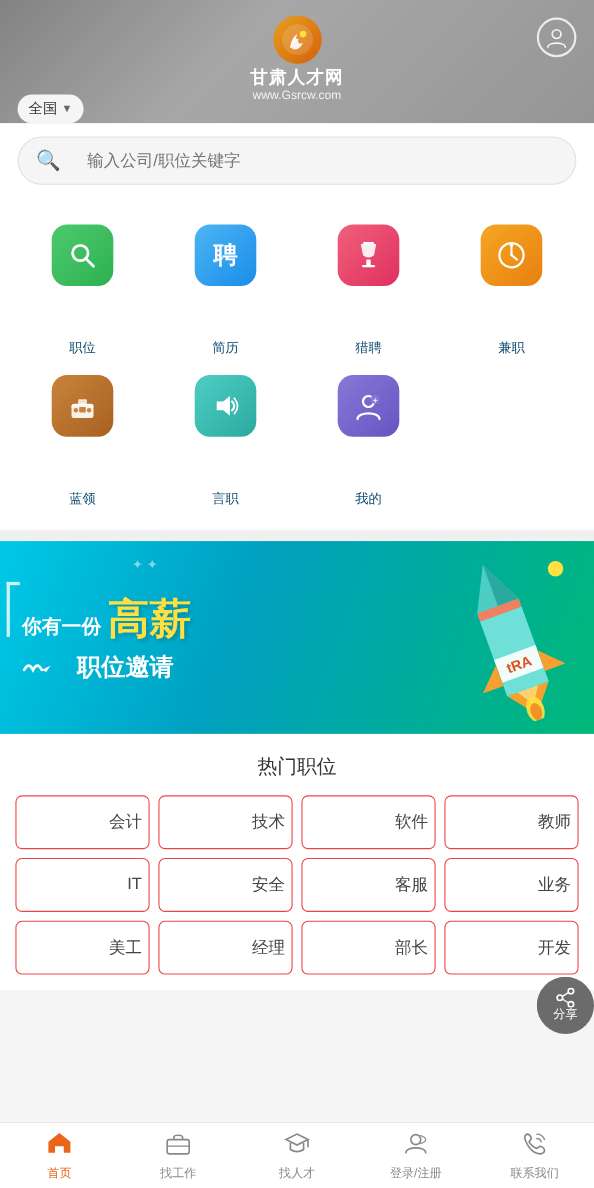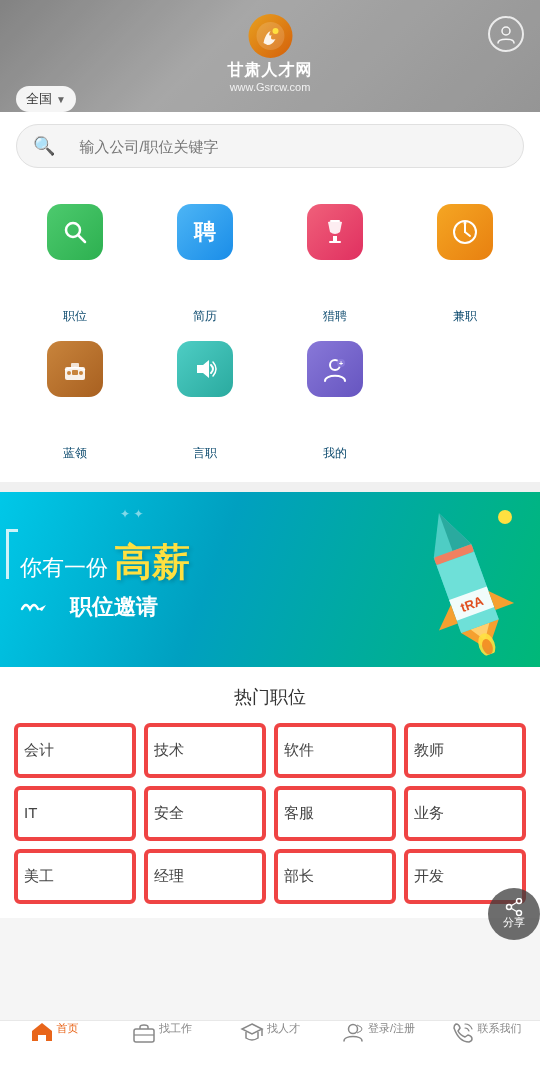--- a/index.html
+++ b/index.html
@@ -123,21 +123,21 @@
       width: 100%;
       height: 175px;
       background: linear-gradient(135deg, #00c8e8 0%, #00a8c8 30%, #0090b0 60%, #00b080 100%);
       position: relative;
       overflow: hidden;
       display: flex; align-items: center;
       padding: 16px 20px;
     }
     .banner-text-area { z-index: 2; }
     .banner-line1 { display: flex; align-items: baseline; gap: 6px; }
-    .banner-small { font-size: 22px; color: #fff; font-weight: normal; }
+    .banner-small { font-size: 18px; color: #fff; font-weight: bold; }
     .banner-big { font-size: 38px; color: #ffe040; font-weight: 900; text-shadow: 2px 2px 4px rgba(0,0,0,0.2); }
     .banner-line2 { font-size: 22px; color: #fff; font-weight: bold; margin-top: 4px; }
     .banner-pencil {
       position: absolute; right: 20px; top: 10px;
       width: 120px; height: 155px;
       display: flex; align-items: center; justify-content: center;
     }
     .pencil-svg { transform: rotate(-20deg); }
 
     
@@ -150,24 +150,24 @@
       color: #333;
     }
     .jobs-grid {
       background: #fff;
       padding: 0 10px 10px;
       display: grid;
       grid-template-columns: repeat(4, 1fr);
       gap: 0;
     }
     .job-tag {
-      border: 4px solid #ef4444;
+      border: 1px solid #ef4444;
       margin: 4px;
       padding: 14px 6px;
-      text-align: left;
+      text-align: right;
       font-size: 15px;
       color: #444;
       cursor: pointer;
       border-radius: 6px;
       background: #fff;
     }
 
     
     .share-btn {
       position: fixed;
@@ -185,21 +185,21 @@
     
     .bottom-nav {
       position: fixed; bottom: 0; left: 0; width: 540px;
       height: 60px;
       background: #fff;
       border-top: 1px solid #e8e8e8;
       display: flex;
     }
     .nav-item {
       flex: 1;
-      display: flex; flex-direction: row; justify-content: center;
+      display: flex; flex-direction: column; align-items: center; justify-content: center;
       gap: 3px;
       cursor: pointer;
       font-size: 11px;
       color: #888;
     }
     .nav-item.active { color: #e8651a; }
     .nav-icon { font-size: 22px; }
     .nav-label { font-size: 11px; }
 
     

